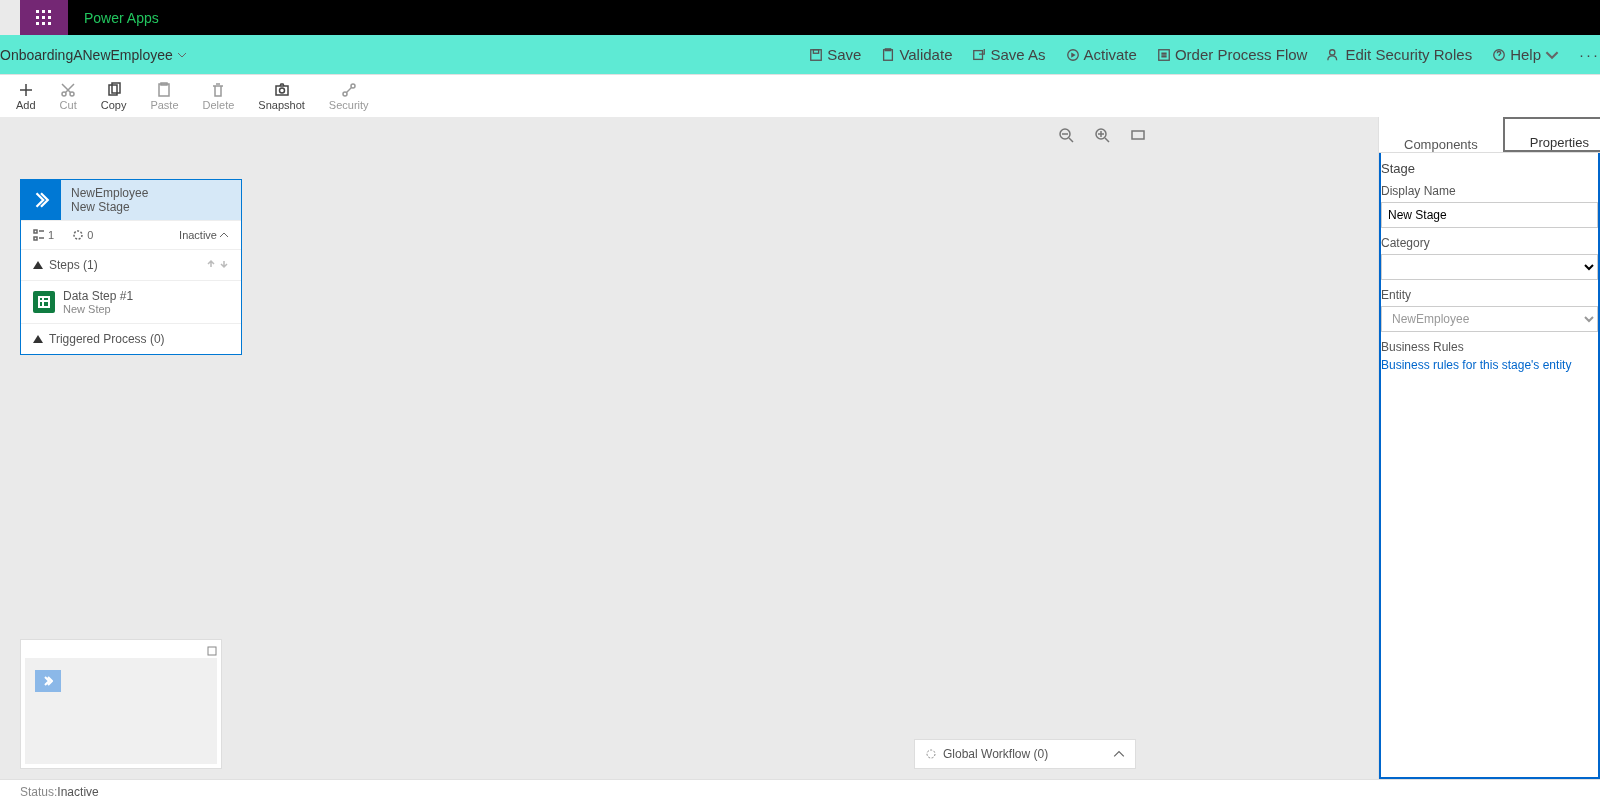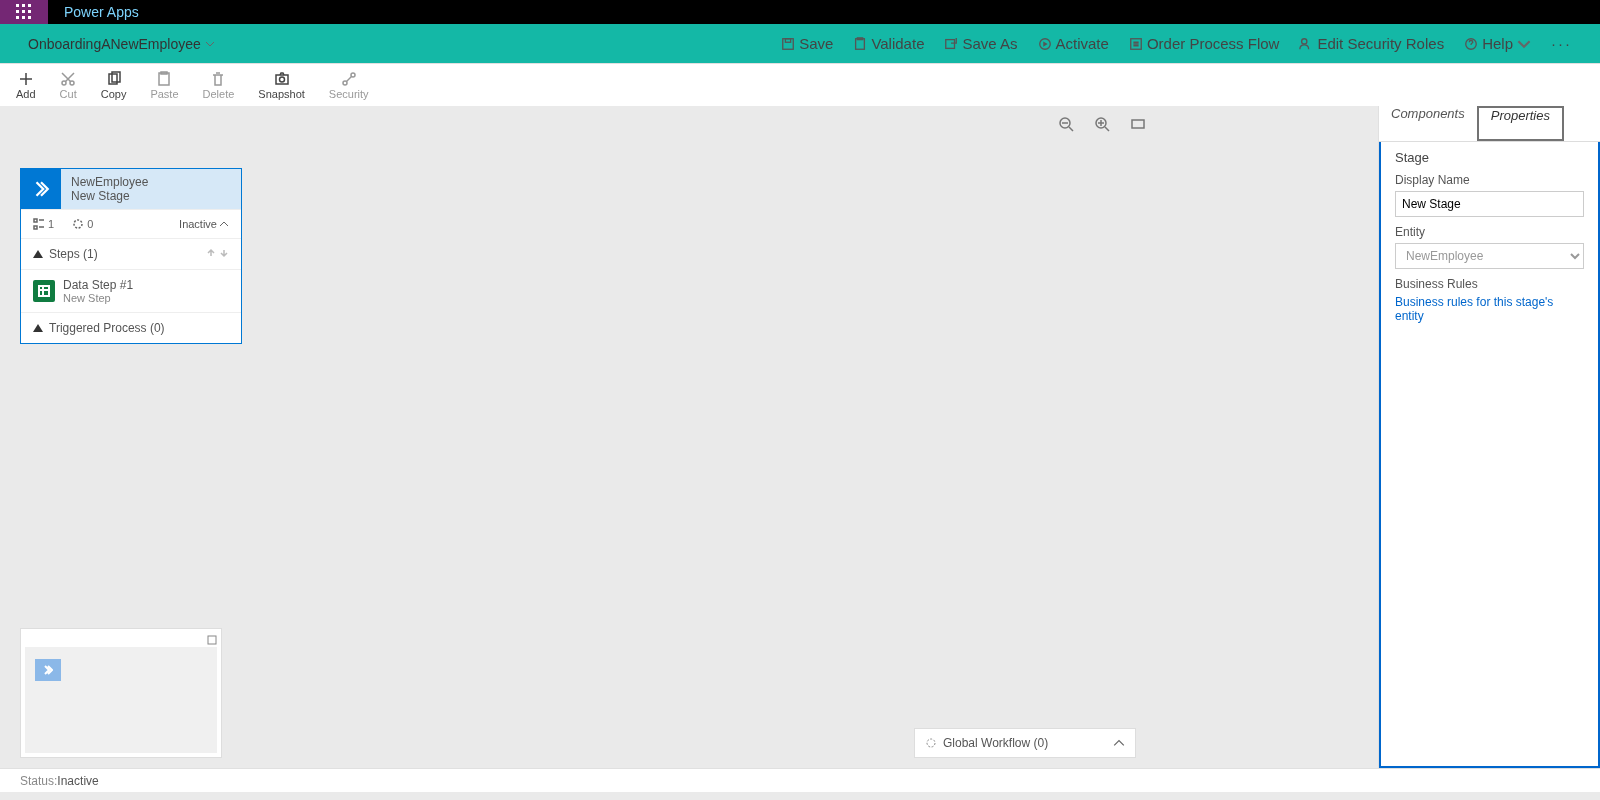--- a/index.html
+++ b/index.html
@@ -1,25 +1,25 @@
 <!DOCTYPE html>
 <html><head>
 <meta charset="utf-8">
 <style>
   * { box-sizing: border-box; font-family: "Segoe UI", Arial, sans-serif; }
   body { margin:0; padding:0; width:1600px; height:800px; background:#eaeaea; overflow:hidden; }
 
   
-  .topbar { display:flex; align-items:stretch; background:#000; height:24px; color:#7dd3fc; }
+  .topbar { display:flex; align-items:stretch; background:#000; height:35px; color:#22c55e;margin-left:20px; }
   .waffle { width:48px; display:flex; align-items:center; justify-content:center; background:#742774; }
   .waffle svg { width:16px; height:16px; }
   .appname { padding:0 16px; display:flex; align-items:center; font-size:14px; }
 
   
-  .cmdbar { height:40px; background:#14b8a6; border-bottom:1px solid #e0e0e0; display:flex; align-items:center; padding:0 28px; justify-content:space-between; }
+  .cmdbar { height:40px; background:#5eead4; border-bottom:1px solid #e0e0e0; display:flex; align-items:center; padding:0 0; justify-content:space-between; }
   .flowname { font-size:14px; color:#333; display:flex; align-items:center; gap:4px; }
   .cmds-right { display:flex; align-items:center; gap:20px; font-size:15px; color:#444; }
   .cmd-item { display:flex; align-items:center; gap:4px; cursor:pointer; }
   .cmd-item svg { width:14px; height:14px; stroke:#555; fill:none; stroke-width:1.5; }
 
   
   .toolbar { height:42px; background:#fff; display:flex; align-items:center; gap:24px; padding:0 16px; font-size:11px; color:#999; }
   .tool { display:flex; flex-direction:column; align-items:center; gap:1px; cursor:pointer; }
   .tool svg { width:16px; height:16px; stroke:#999; fill:none; stroke-width:1.5; }
   .tool.enabled { color:#444; }
@@ -57,24 +57,24 @@
   .minimap .hdr { height:14px; text-align:right; padding:2px 4px; }
   .minimap .inner { margin:4px; height:106px; background:#f0f0f0; position:relative; }
   .minimap .dot { position:absolute; width:26px; height:22px; background:#8bb8e8; top:12px; left:10px; display:flex; align-items:center; justify-content:center; }
   .minimap .dot svg { width:10px; height:10px; stroke:#fff; fill:none; stroke-width:2; }
 
   
   .gwbar { position:absolute; right:242px; bottom:10px; width:222px; height:30px; background:#fff; border:1px solid #ddd; display:flex; align-items:center; justify-content:space-between; padding:0 10px; font-size:12px; color:#555; }
 
   
   .sidetabs { display:flex; border-bottom:1px solid #ddd; height:36px; align-items:center; }
-  .sidetab { padding:0 12px; font-size:13px; color:#555; height:100%; display:flex; align-items:flex-start; cursor:pointer;font-style:italic; }
+  .sidetab { padding:0 25px; font-size:13px; color:#555; height:100%; display:flex; align-items:flex-end; cursor:pointer; }
   .sidetab.active { border:2px solid #737373; color:#333; }
 
-  .panelbody { border:2px solid #0066cc; flex:1; padding:6px 14px; font-size:12px; color:#333; display:flex; flex-direction:column; gap:8px; overflow:auto; border-top:none; }
+  .panelbody { border:2px solid #0066cc; flex:1; padding:6px 0; font-size:12px; color:#333; display:flex; flex-direction:column; gap:8px; overflow:auto; border-top:none; }
   .panelbody .heading { font-size:13px; color:#444; margin-top:2px; }
   .field label { display:block; font-size:12px; color:#555; margin-bottom:4px; }
   .field input, .field select { width:100%; height:26px; border:1px solid #ccc; font-size:12px; padding:2px 6px; background:#fff; }
   .field select.disabled-look { color:#999; }
   .brlink { color:#0066cc; font-size:12px; cursor:pointer; }
 
   
   .panelfooter { padding:10px; display:flex; justify-content:flex-end; gap:10px; }
   .btn { height:28px; padding:0 16px; font-size:13px; border:1px solid #ccc; background:#fff; cursor:pointer; }
   .btn.primary { background:#0078d4; color:#fff; border-color:#0078d4; }
@@ -345,20 +345,24 @@
           <span>Properties</span>
         </div>
     </div>
     <div class="panelbody">
       <div class="heading">Stage</div>
       <div class="field">
         <label>Display Name</label>
         <input type="text" value="New Stage" style="">
       </div>
       <div class="field">
+        <label>Category</label>
+        <select><option></option></select>
+      </div>
+      <div class="field">
         <label>Entity</label>
         <select class="disabled-look"><option>NewEmployee</option></select>
       </div>
       <div class="field">
         <label>Business Rules</label>
         <span class="brlink">Business rules for this stage's entity</span>
       </div>
     </div>
   </div>
 </div>

